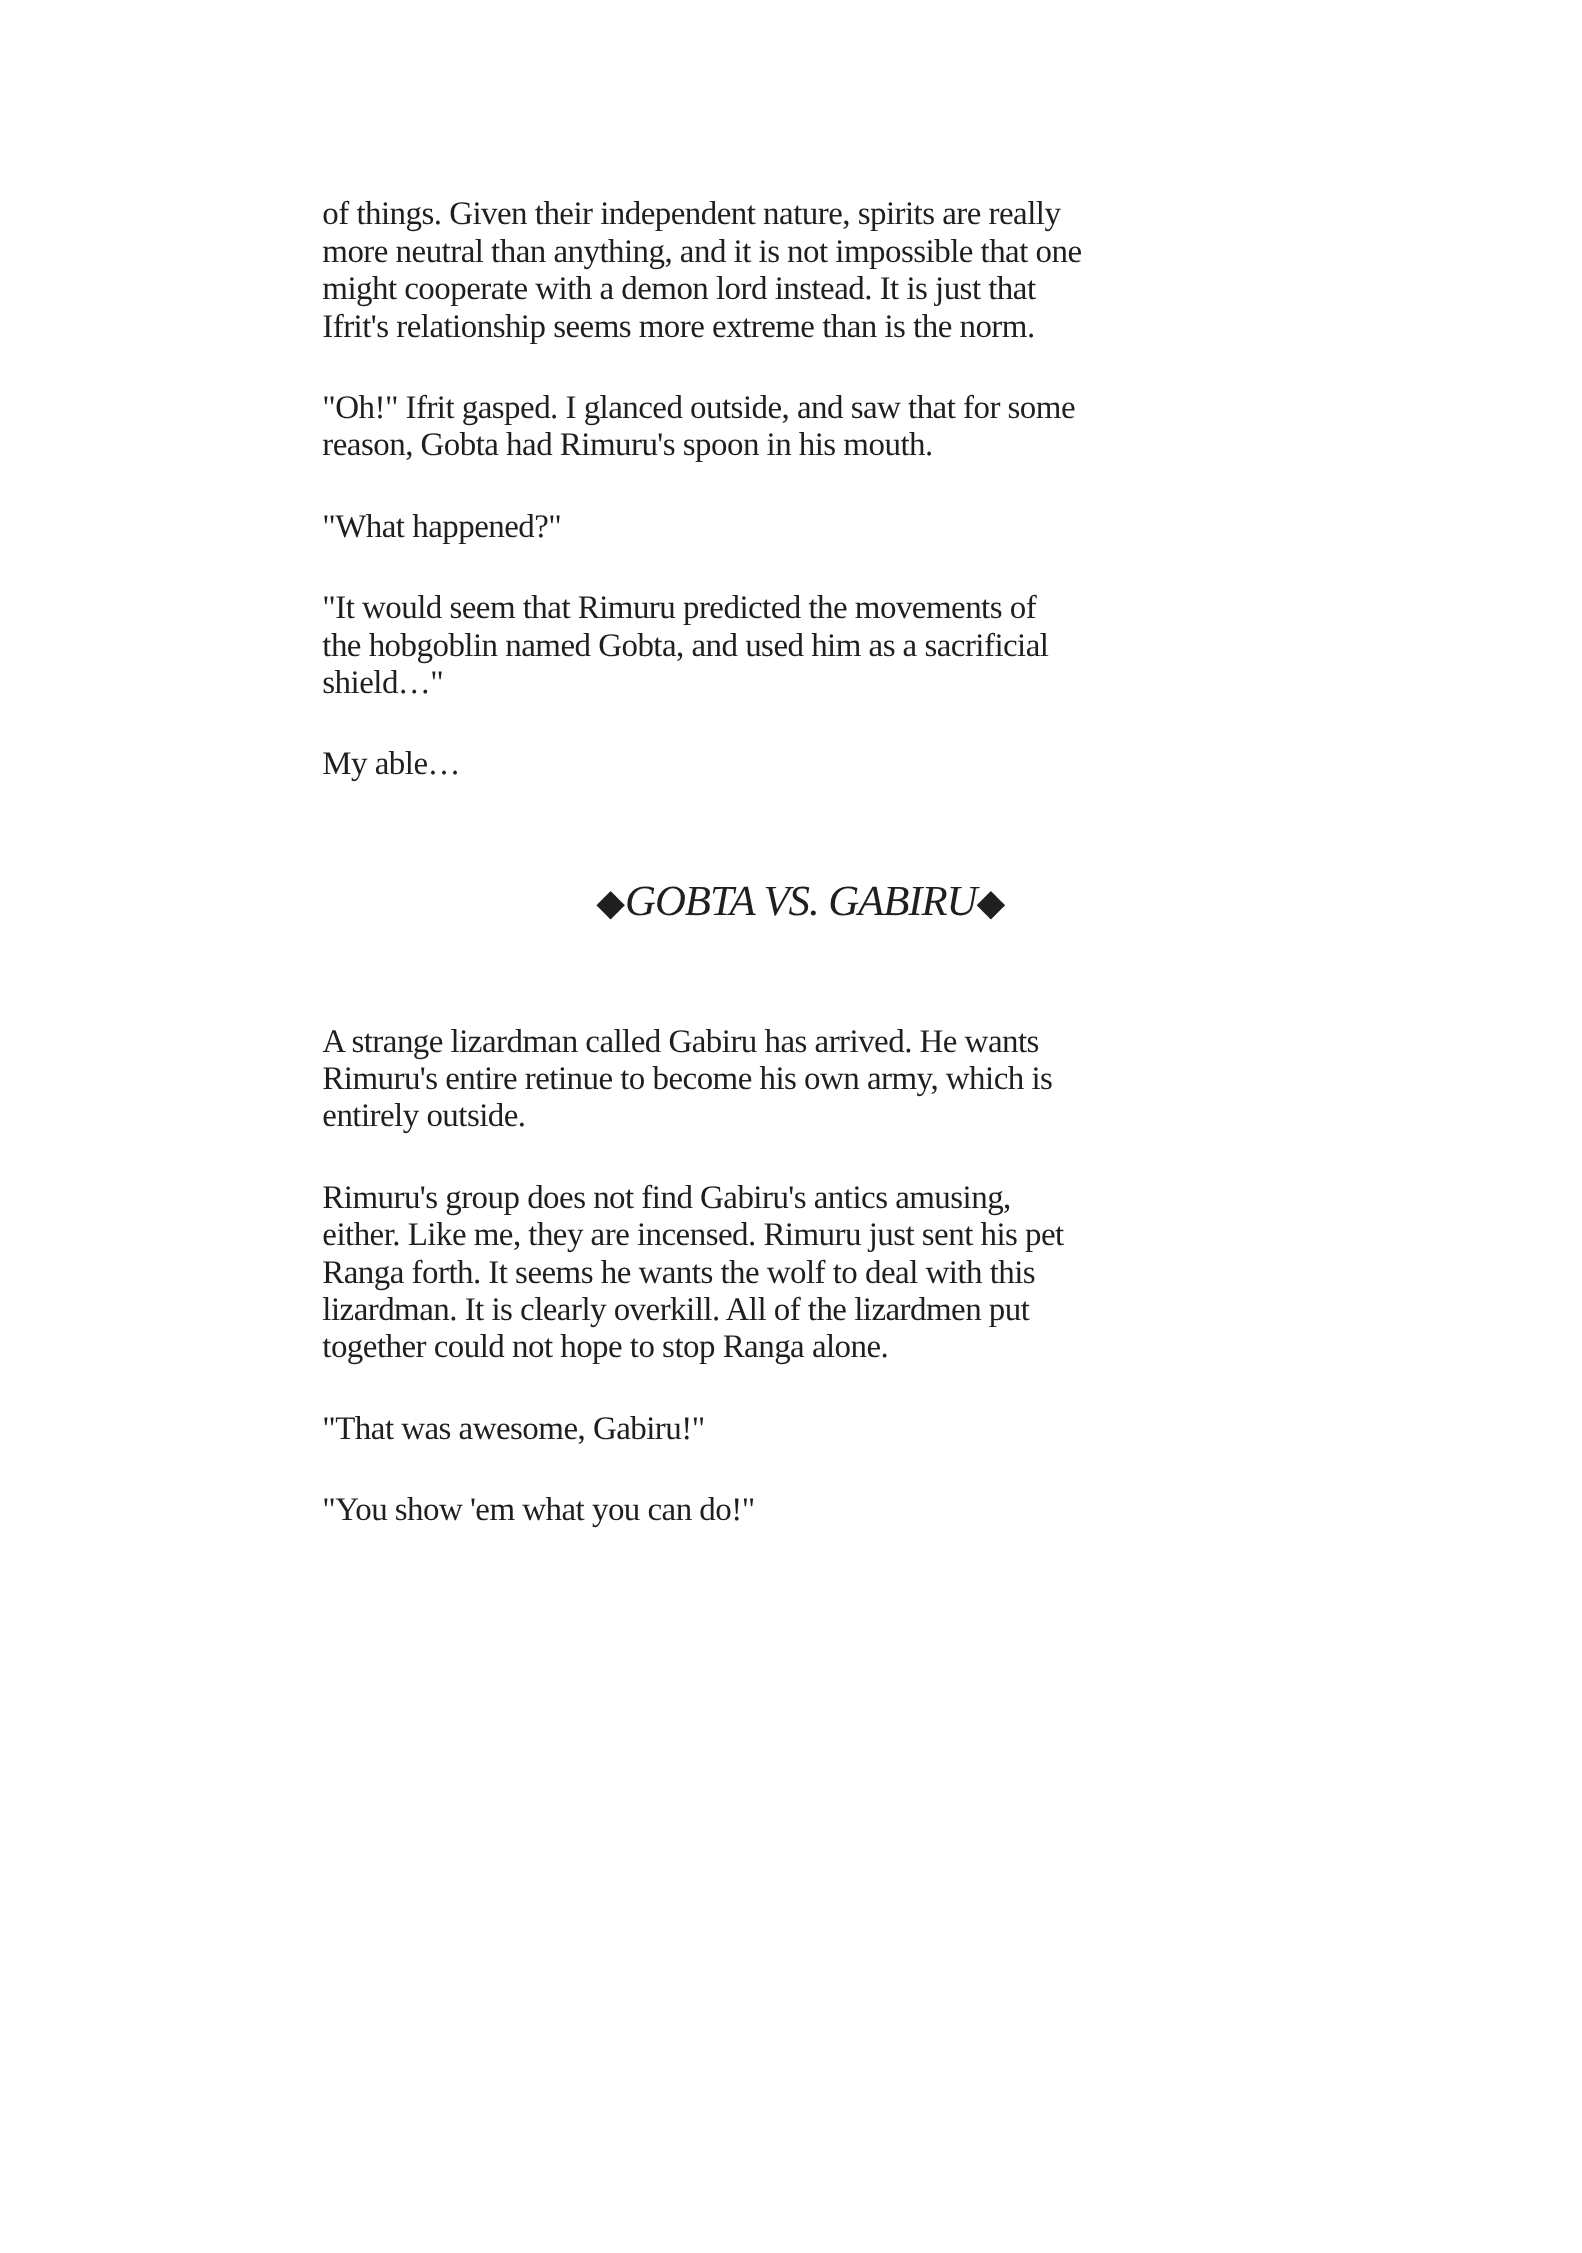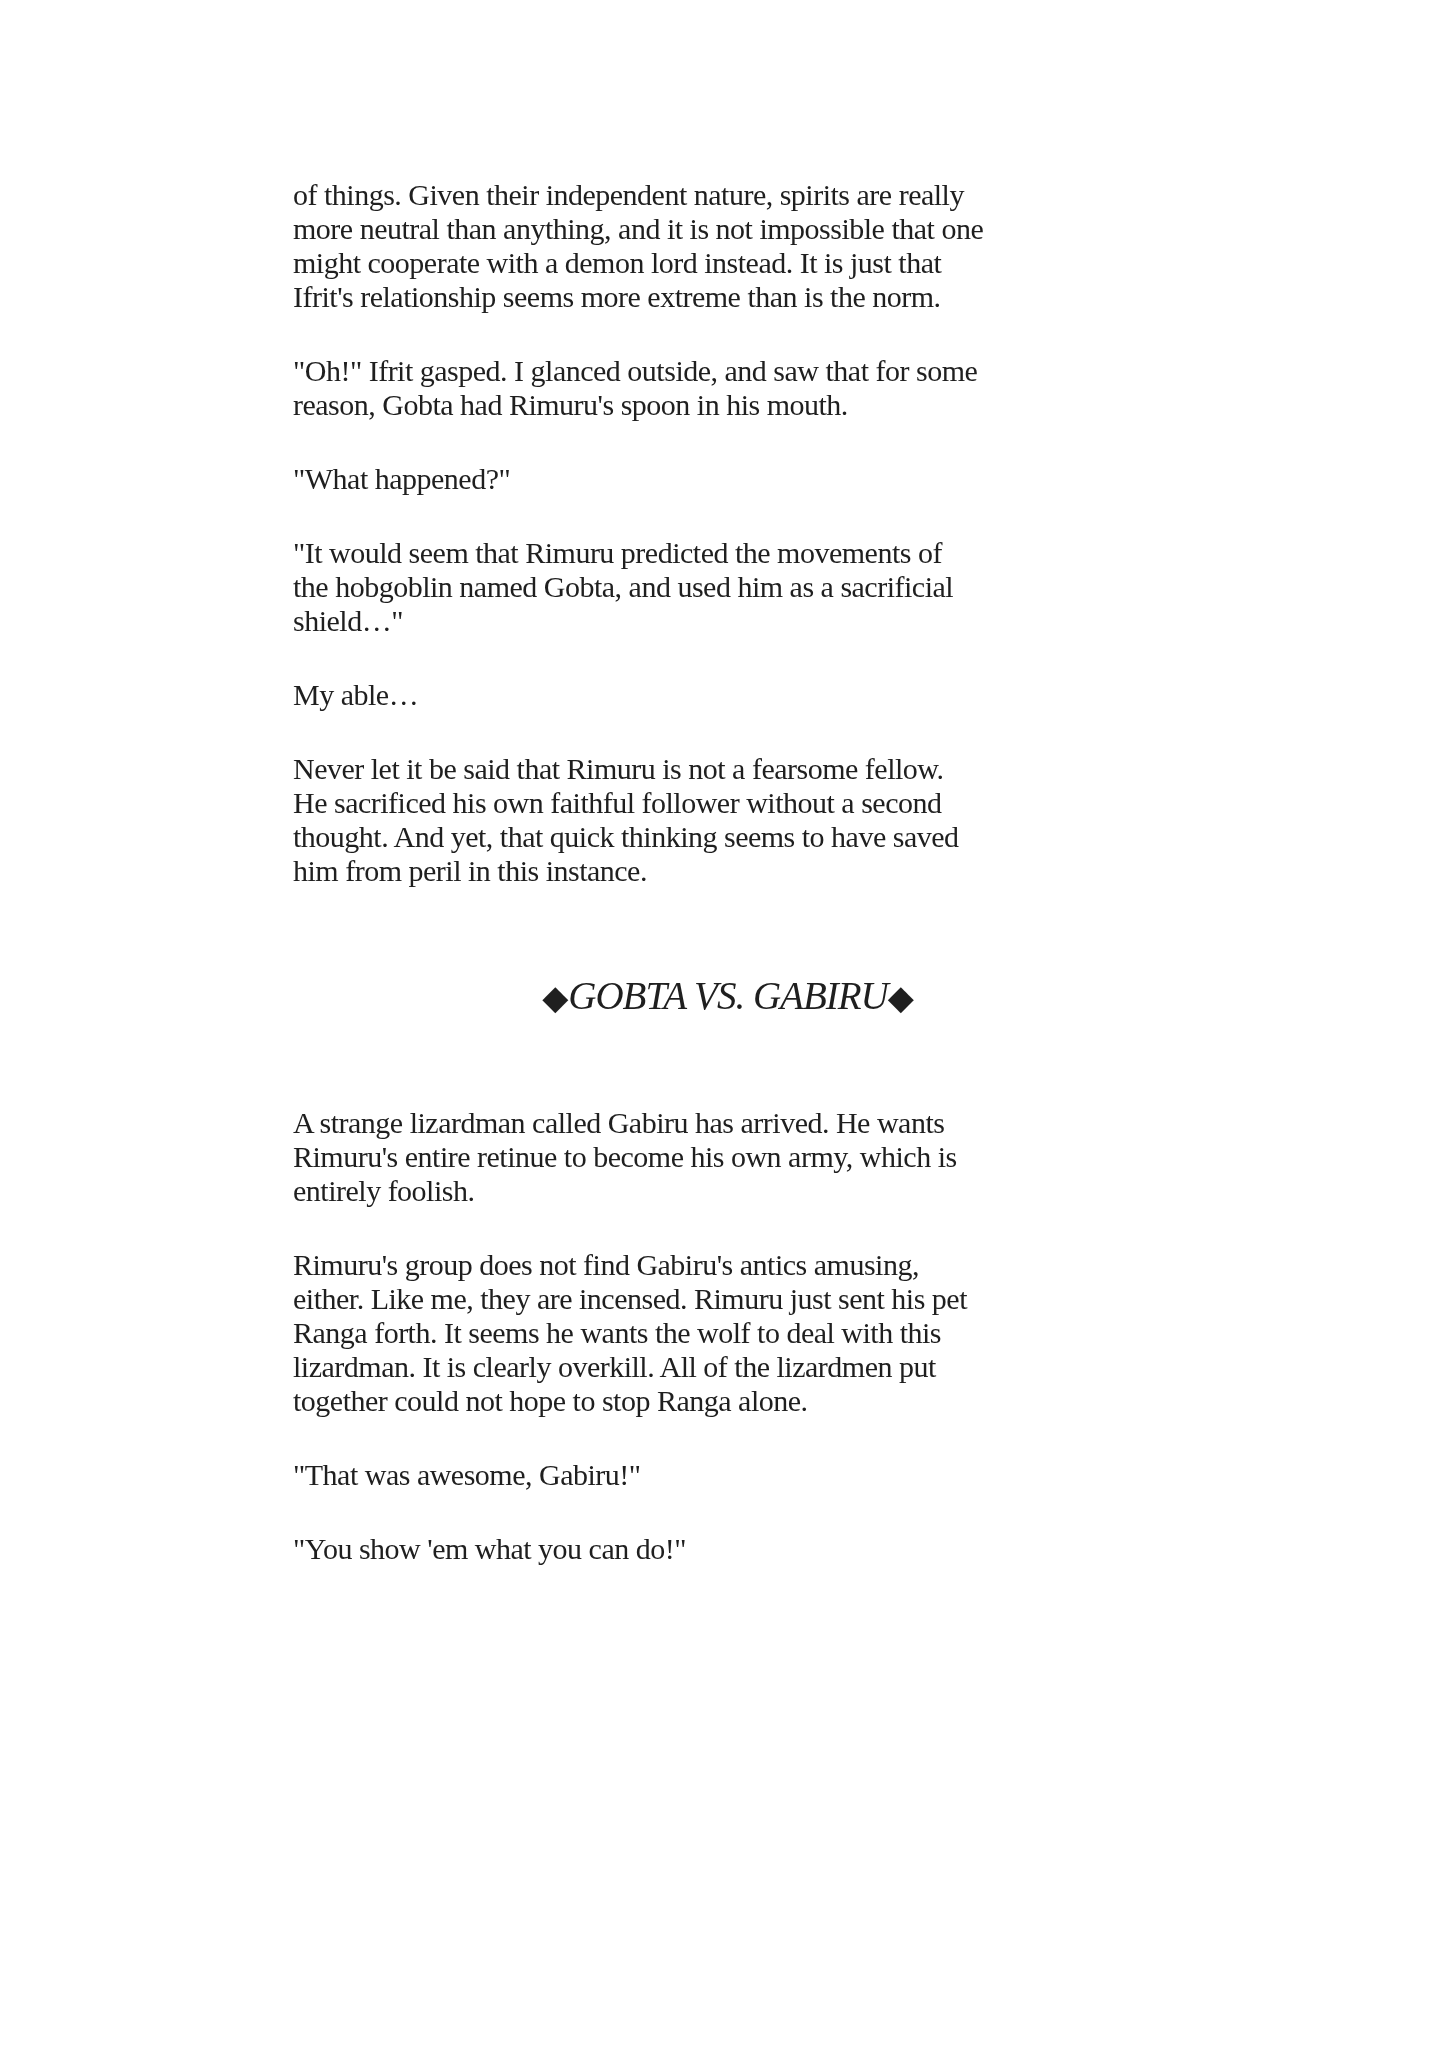--- a/index.html
+++ b/index.html
@@ -57,30 +57,26 @@
 more neutral than anything, and it is not impossible that one
 might cooperate with a demon lord instead. It is just that
 Ifrit's relationship seems more extreme than is the norm.</p>
     <p class="body-par">"Oh!" Ifrit gasped. I glanced outside, and saw that for some
 reason, Gobta had Rimuru's spoon in his mouth.</p>
     <p class="body-par">"What happened?"</p>
     <p class="body-par">"It would seem that Rimuru predicted the movements of
 the hobgoblin named Gobta, and used him as a sacrificial
 shield…"</p>
     <p class="body-par">My able…</p>
-    <p class="body-par">Never let it be said that Rimuru is not a fearsome fellow.
-He sacrificed his own faithful follower without a second
-thought. And yet, that quick thinking seems to have saved
-him from peril in this instance.</p>
 
     <h2 class="section-heading"><span class="ornament">◆</span><span>GOBTA VS. GABIRU</span><span class="ornament">◆</span></h2>
 
     <p class="body-par">A strange lizardman called Gabiru has arrived. He wants
 Rimuru's entire retinue to become his own army, which is
-entirely foolish.</p>
+entirely outside.</p>
     <p class="body-par">Rimuru's group does not find Gabiru's antics amusing,
 either. Like me, they are incensed. Rimuru just sent his pet
 Ranga forth. It seems he wants the wolf to deal with this
 lizardman. It is clearly overkill. All of the lizardmen put
 together could not hope to stop Ranga alone.</p>
     <p class="body-par">"That was awesome, Gabiru!"</p>
     <p class="body-par">"You show 'em what you can do!"</p>
 
   </main>
 </div>

